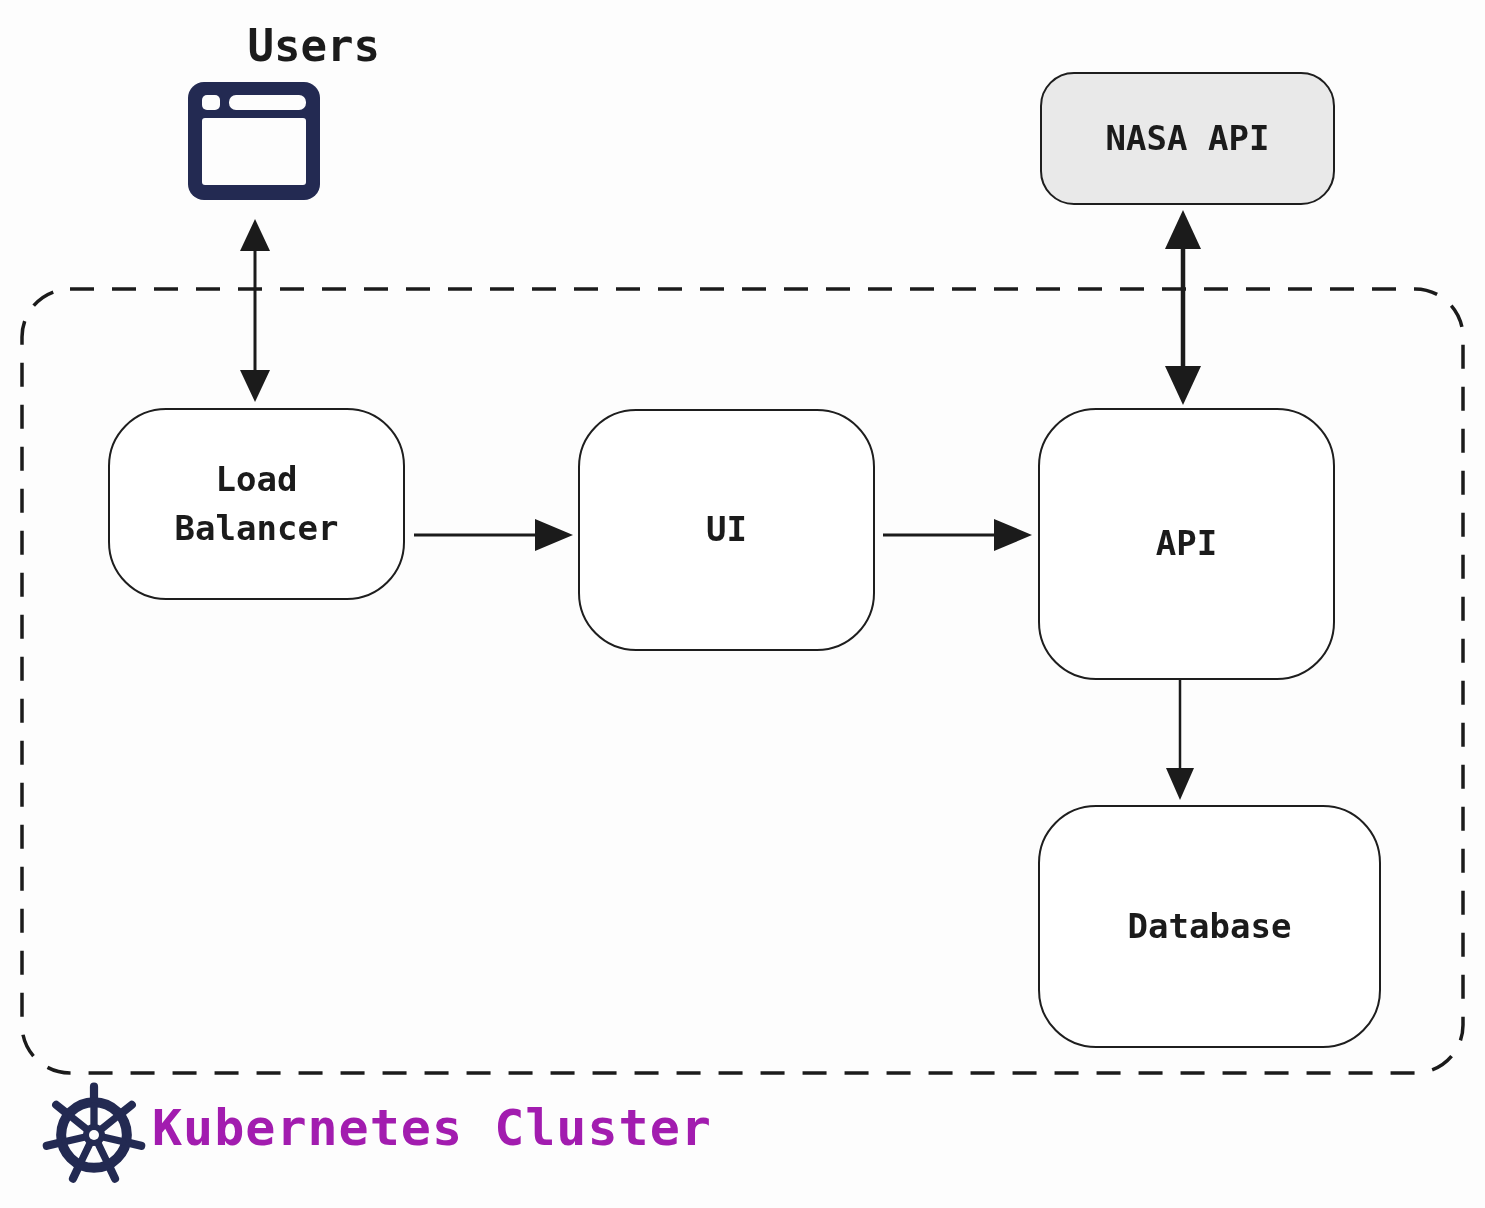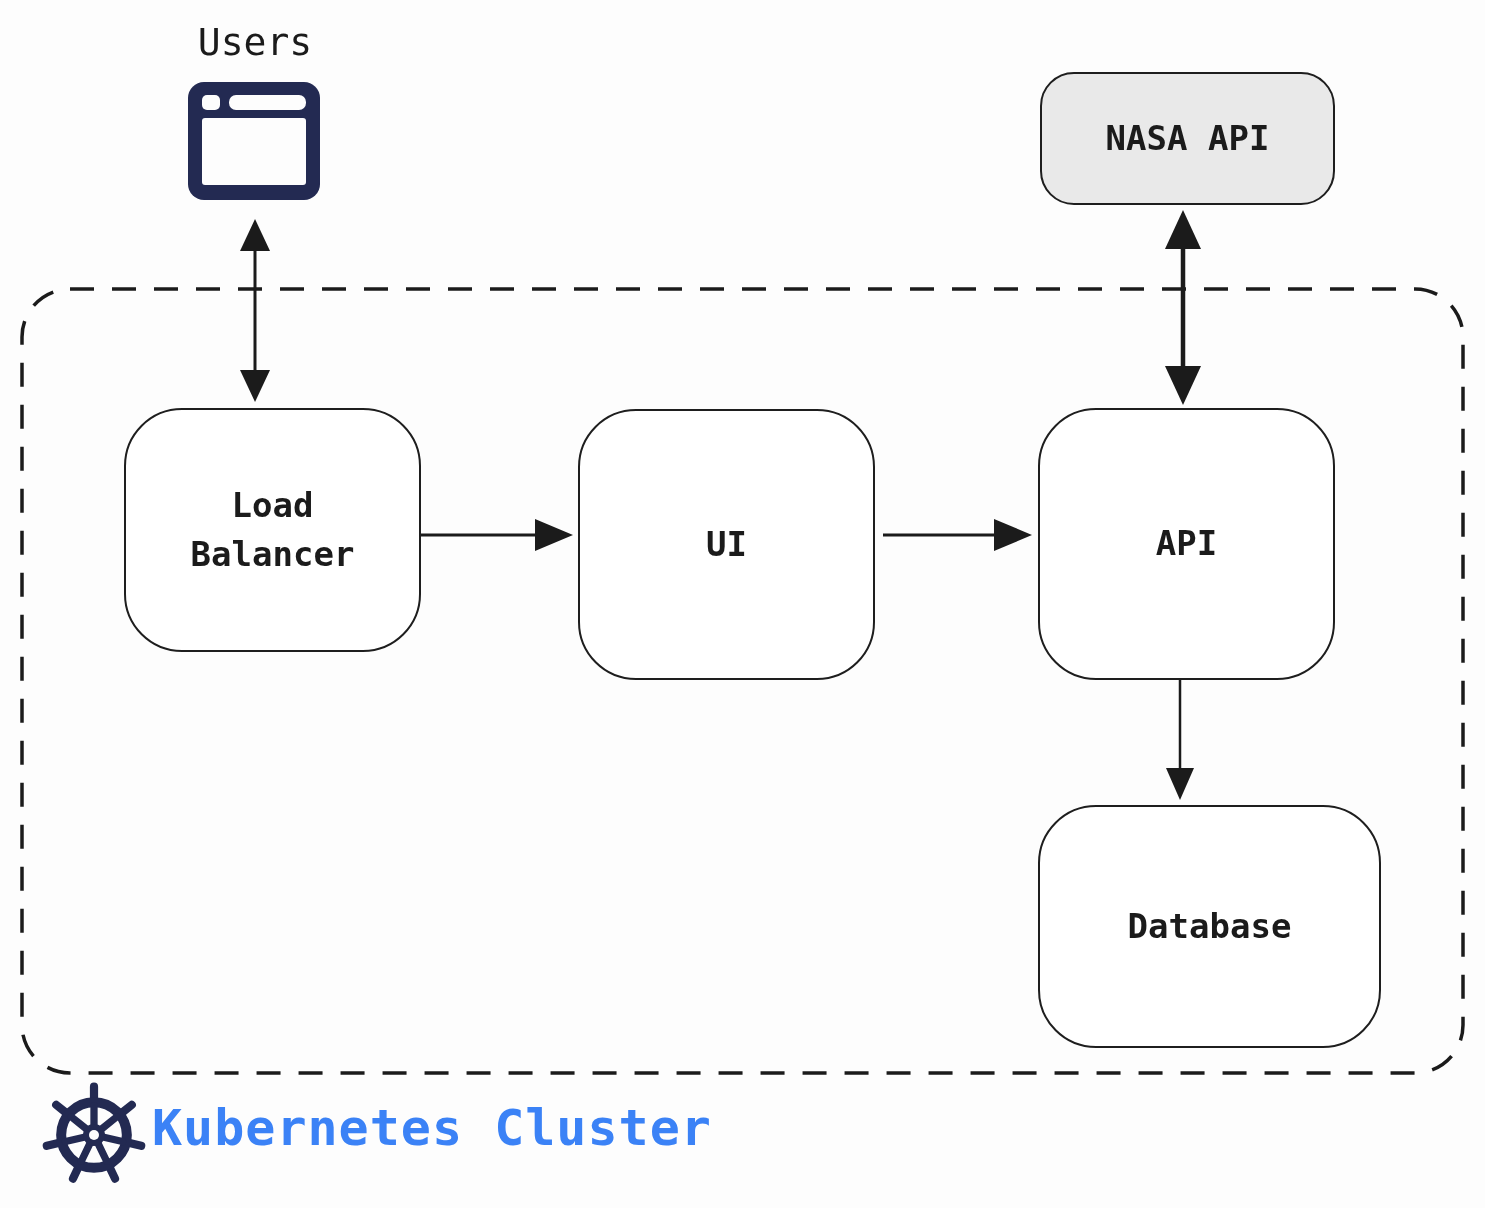--- a/index.html
+++ b/index.html
@@ -20,37 +20,37 @@
     background:#ffffff;
     border:2.5px solid #1e1e1e;
     border-radius:58px;
     display:flex;align-items:center;justify-content:center;
     text-align:center;
     font-size:34px;font-weight:bold;
     white-space:pre-line;
     line-height:1.45;
     box-sizing:border-box;
   }
-  .node-load-balancer{left:108px;top:408px;width:297px;height:244px;margin-left:16px;}
-  .node-ui{left:578px;top:409px;width:297px;height:271px;}
+  .node-load-balancer{left:108px;top:408px;width:297px;height:192px;}
+  .node-ui{left:578px;top:409px;width:297px;height:242px;}
   .node-api{left:1038px;top:408px;width:297px;height:272px;}
   .node-database{left:1038px;top:805px;width:343px;height:243px;}
   .node-nasa{
     left:1040px;top:72px;width:295px;height:133px;
     background:#e9e9e9;border-radius:34px;text-align:center;
   }
   .users-label{
     position:absolute;left:130px;top:20px;width:250px;
-    text-align:center;font-size:38px;font-weight:normal;
+    text-align:right;font-size:44px;font-weight:bold;
   }
   .browser-icon{position:absolute;left:188px;top:82px;}
   .k8s-logo{position:absolute;left:42px;top:1080px;}
   .cluster-label{
     position:absolute;left:152px;top:1099px;
-    font-size:50px;font-weight:bold;color:#3b82f6;
+    font-size:50px;font-weight:bold;color:#a21caf;
     letter-spacing:1px;white-space:nowrap;
   }
 </style>
 </head>
 <body>
 
 <div class="canvas">
 
   <div class="users-label">Users</div>
 

